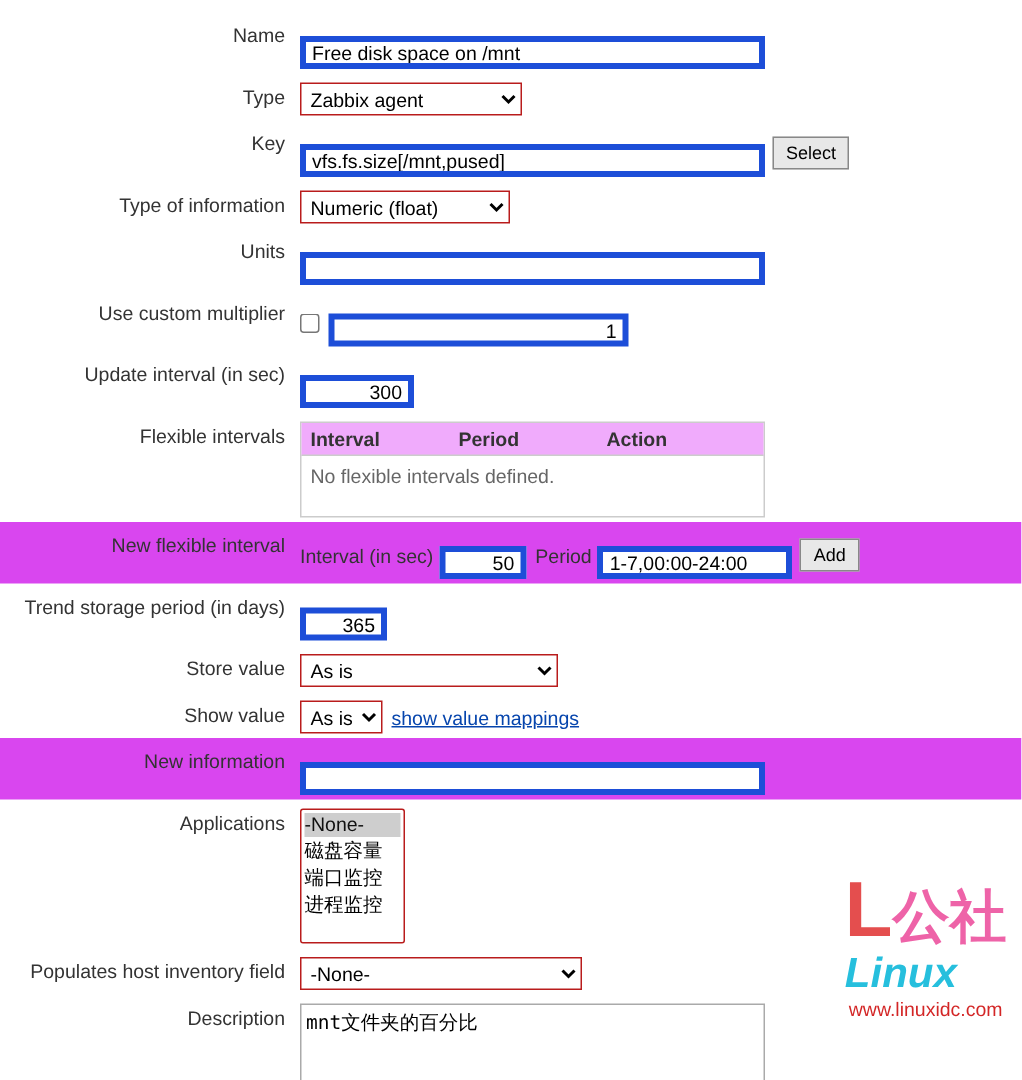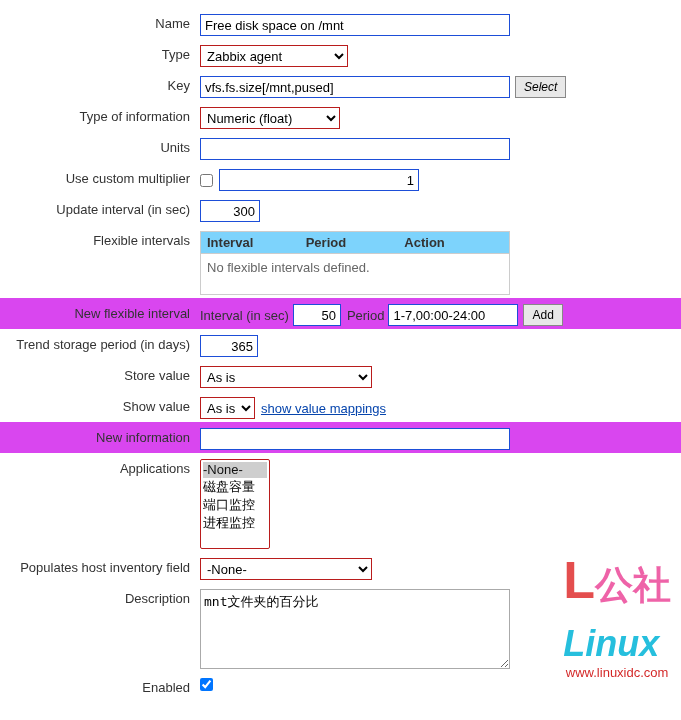--- a/index.html
+++ b/index.html
@@ -32,67 +32,67 @@
       flex-shrink: 0;
     }
     .field-col {
       flex: 1;
       display: flex;
       align-items: center;
       flex-wrap: wrap;
       padding-top: 3px;
     }
     input[type="text"] {
-      border: 1px solid #1d4ed8;
+      border: 4px solid #1d4ed8;
       padding: 2px 4px;
       font-size: 13px;
       height: 22px;
+      margin-top: 10px;
     }
     select {
       border: 1px solid #b91c1c;
       padding: 2px 2px;
       font-size: 13px;
       height: 22px;
       background: #fff;
     }
     .input-name { width: 310px; }
     .input-key { width: 310px; }
     .input-units { width: 310px; }
     .input-multiplier { width: 200px; text-align: right; }
-    .input-update { width: 60px; text-align: right; }
+    .input-update { width: 76px; text-align: right; }
     .input-history { width: 60px; text-align: right; }
     .input-trend { width: 58px; text-align: right; }
     .input-new-app { width: 310px; }
     .btn-select {
       margin-left: 5px;
       padding: 2px 8px;
       font-size: 12px;
       border: 1px solid #888;
       background: #e8e8e8;
       cursor: pointer;
       height: 22px;
-      font-style: italic;
     }
     .btn-add {
       margin-left: 5px;
       padding: 2px 8px;
       font-size: 12px;
       border: 1px solid #888;
       background: #e8e8e8;
       cursor: pointer;
       height: 22px;
     }
     .flexible-table {
       border: 1px solid #ccc;
       width: 310px;
       font-size: 13px;
     }
     .flexible-table .table-header {
       display: flex;
-      background: #7dd3fc;
+      background: #f0abfc;
       padding: 3px 6px;
       font-weight: bold;
       border-bottom: 1px solid #ccc;
     }
     .flexible-table .table-header span {
       flex: 1;
     }
     .flexible-table .table-body {
       padding: 6px;
       color: #666;
@@ -100,35 +100,35 @@
     }
     .new-flexible-row {
       display: flex;
       align-items: center;
       flex-wrap: nowrap;
     }
     .new-flexible-row label {
       margin-right: 4px;
       white-space: nowrap;
     }
-    .input-interval-sec { width: 48px; text-align: right; }
+    .input-interval-sec { width: 58px; text-align: right; }
     .input-period { width: 130px; }
     .multiplier-row {
       display: flex;
       align-items: center;
     }
     .multiplier-row input[type="checkbox"] {
       margin-right: 6px;
     }
     .applications-select {
       width: 70px;
       height: 90px;
     }
     select.inventory-select {
-      width: 172px;
+      width: 188px;
     }
     textarea.description-area {
       width: 310px;
       height: 80px;
       border: 1px solid #aaa;
       font-size: 13px;
       resize: both;
       padding: 3px;
     }
     .link-blue {
@@ -150,26 +150,25 @@
       z-index: 1000;
     }
     .watermark-main {
       font-size: 52px;
       font-weight: bold;
       color: #00b4d8;
       line-height: 1;
       font-family: 'Arial Black', Arial, sans-serif;
     }
     .watermark-sub {
-      font-size: 36px;
+      font-size: 28px;
       font-weight: bold;
       font-style: italic;
       color: #333;
       font-family: 'Arial Black', Arial, sans-serif;
-      margin-top: 17px;
     }
     .watermark-url {
       font-size: 13px;
       color: #c00;
       text-align: center;
     }
     .period-label { margin-left: 6px; margin-right: 4px; }
   </style>
 </head>
 <body>

